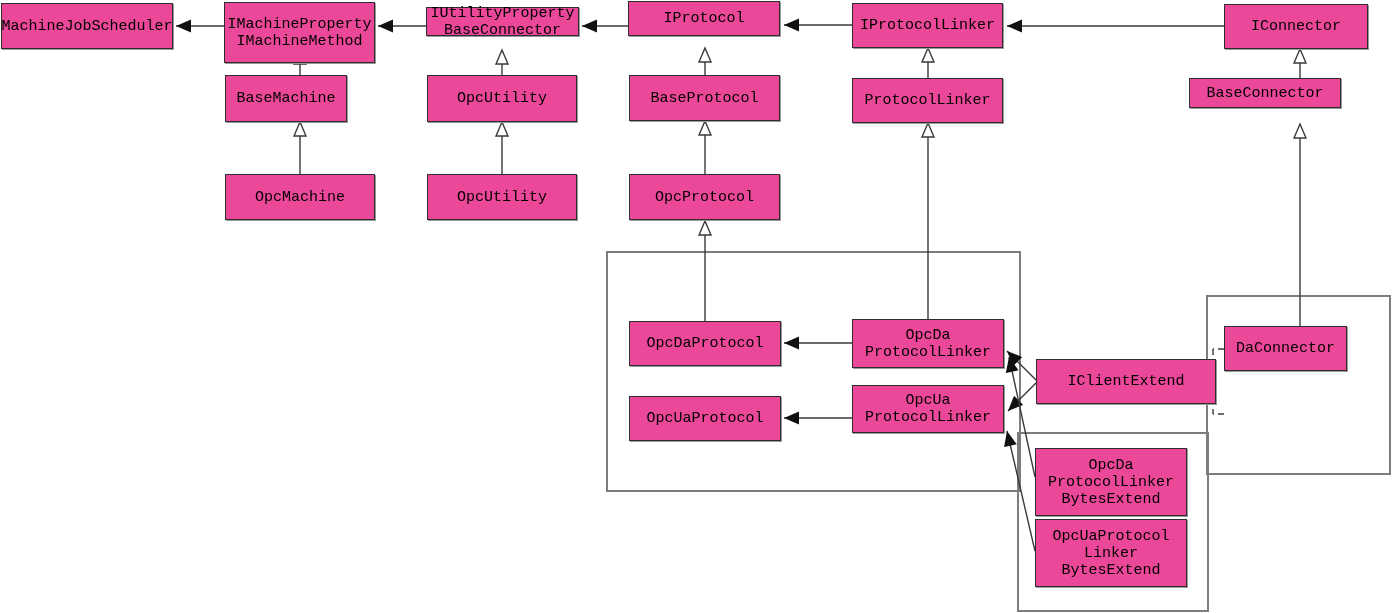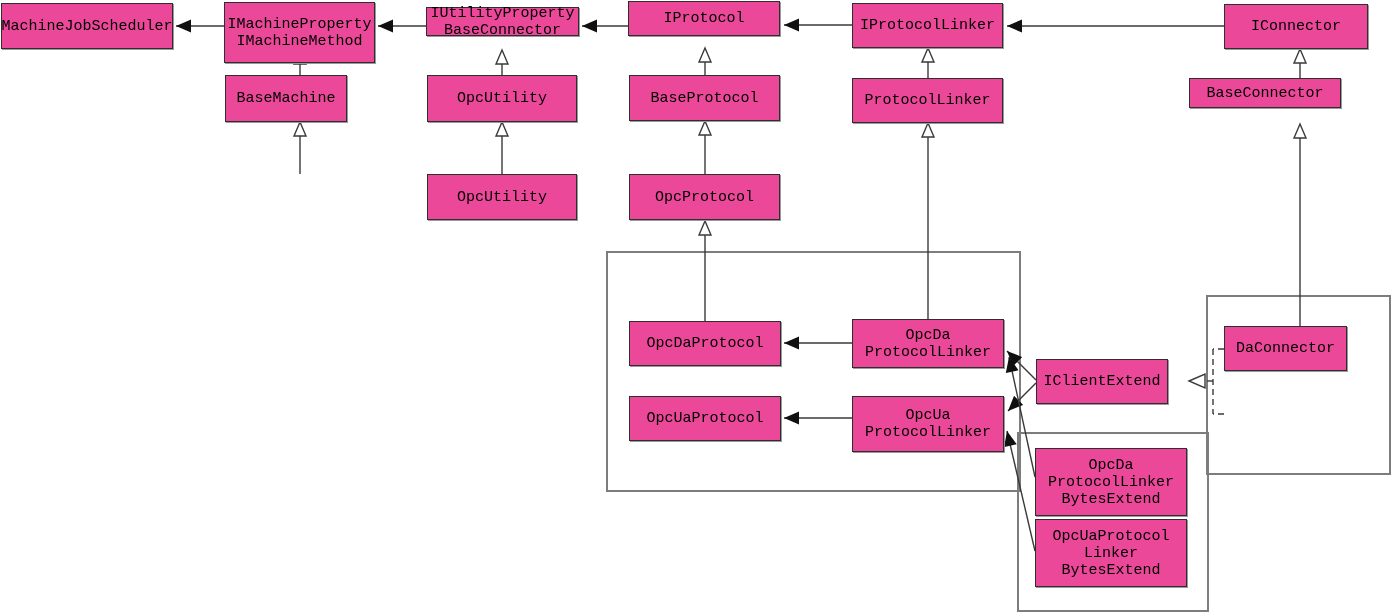--- a/index.html
+++ b/index.html
@@ -173,43 +173,46 @@
   <div class="node" style="left:629px;top:75px;width:151px;height:46px">
     <span>BaseProtocol</span>
   </div>
   <div class="node" style="left:852px;top:78px;width:151px;height:45px">
     <span>ProtocolLinker</span>
   </div>
   <div class="node" style="left:1189px;top:78px;width:152px;height:30px">
     <span>BaseConnector</span>
   </div>
 
+  <div class="node" style="left:225px;top:174px;width:150px;height:46px">
+    <span>OpcMachine</span>
+  </div>
   <div class="node" style="left:427px;top:174px;width:150px;height:46px">
     <span>OpcUtility</span>
   </div>
   <div class="node" style="left:629px;top:174px;width:151px;height:46px">
     <span>OpcProtocol</span>
   </div>
 
   <div class="node" style="left:629px;top:321px;width:152px;height:45px">
     <span>OpcDaProtocol</span>
   </div>
   <div class="node" style="left:629px;top:396px;width:152px;height:45px">
     <span>OpcUaProtocol</span>
   </div>
   <div class="node" style="left:852px;top:319px;width:152px;height:49px">
     <span>OpcDa</span>
     <span>ProtocolLinker</span>
   </div>
-  <div class="node" style="left:852px;top:396px;width:152px;height:56px">
+  <div class="node" style="left:852px;top:385px;width:152px;height:48px">
     <span>OpcUa</span>
     <span>ProtocolLinker</span>
   </div>
 
-  <div class="node" style="left:1036px;top:359px;width:132px;height:45px">
+  <div class="node" style="left:1036px;top:359px;width:180px;height:45px">
     <span>IClientExtend</span>
   </div>
 
   <div class="node" style="left:1224px;top:326px;width:123px;height:45px">
     <span>DaConnector</span>
   </div>
 
   <div class="node" style="left:1035px;top:448px;width:152px;height:68px">
     <span>OpcDa</span>
     <span>ProtocolLinker</span>

